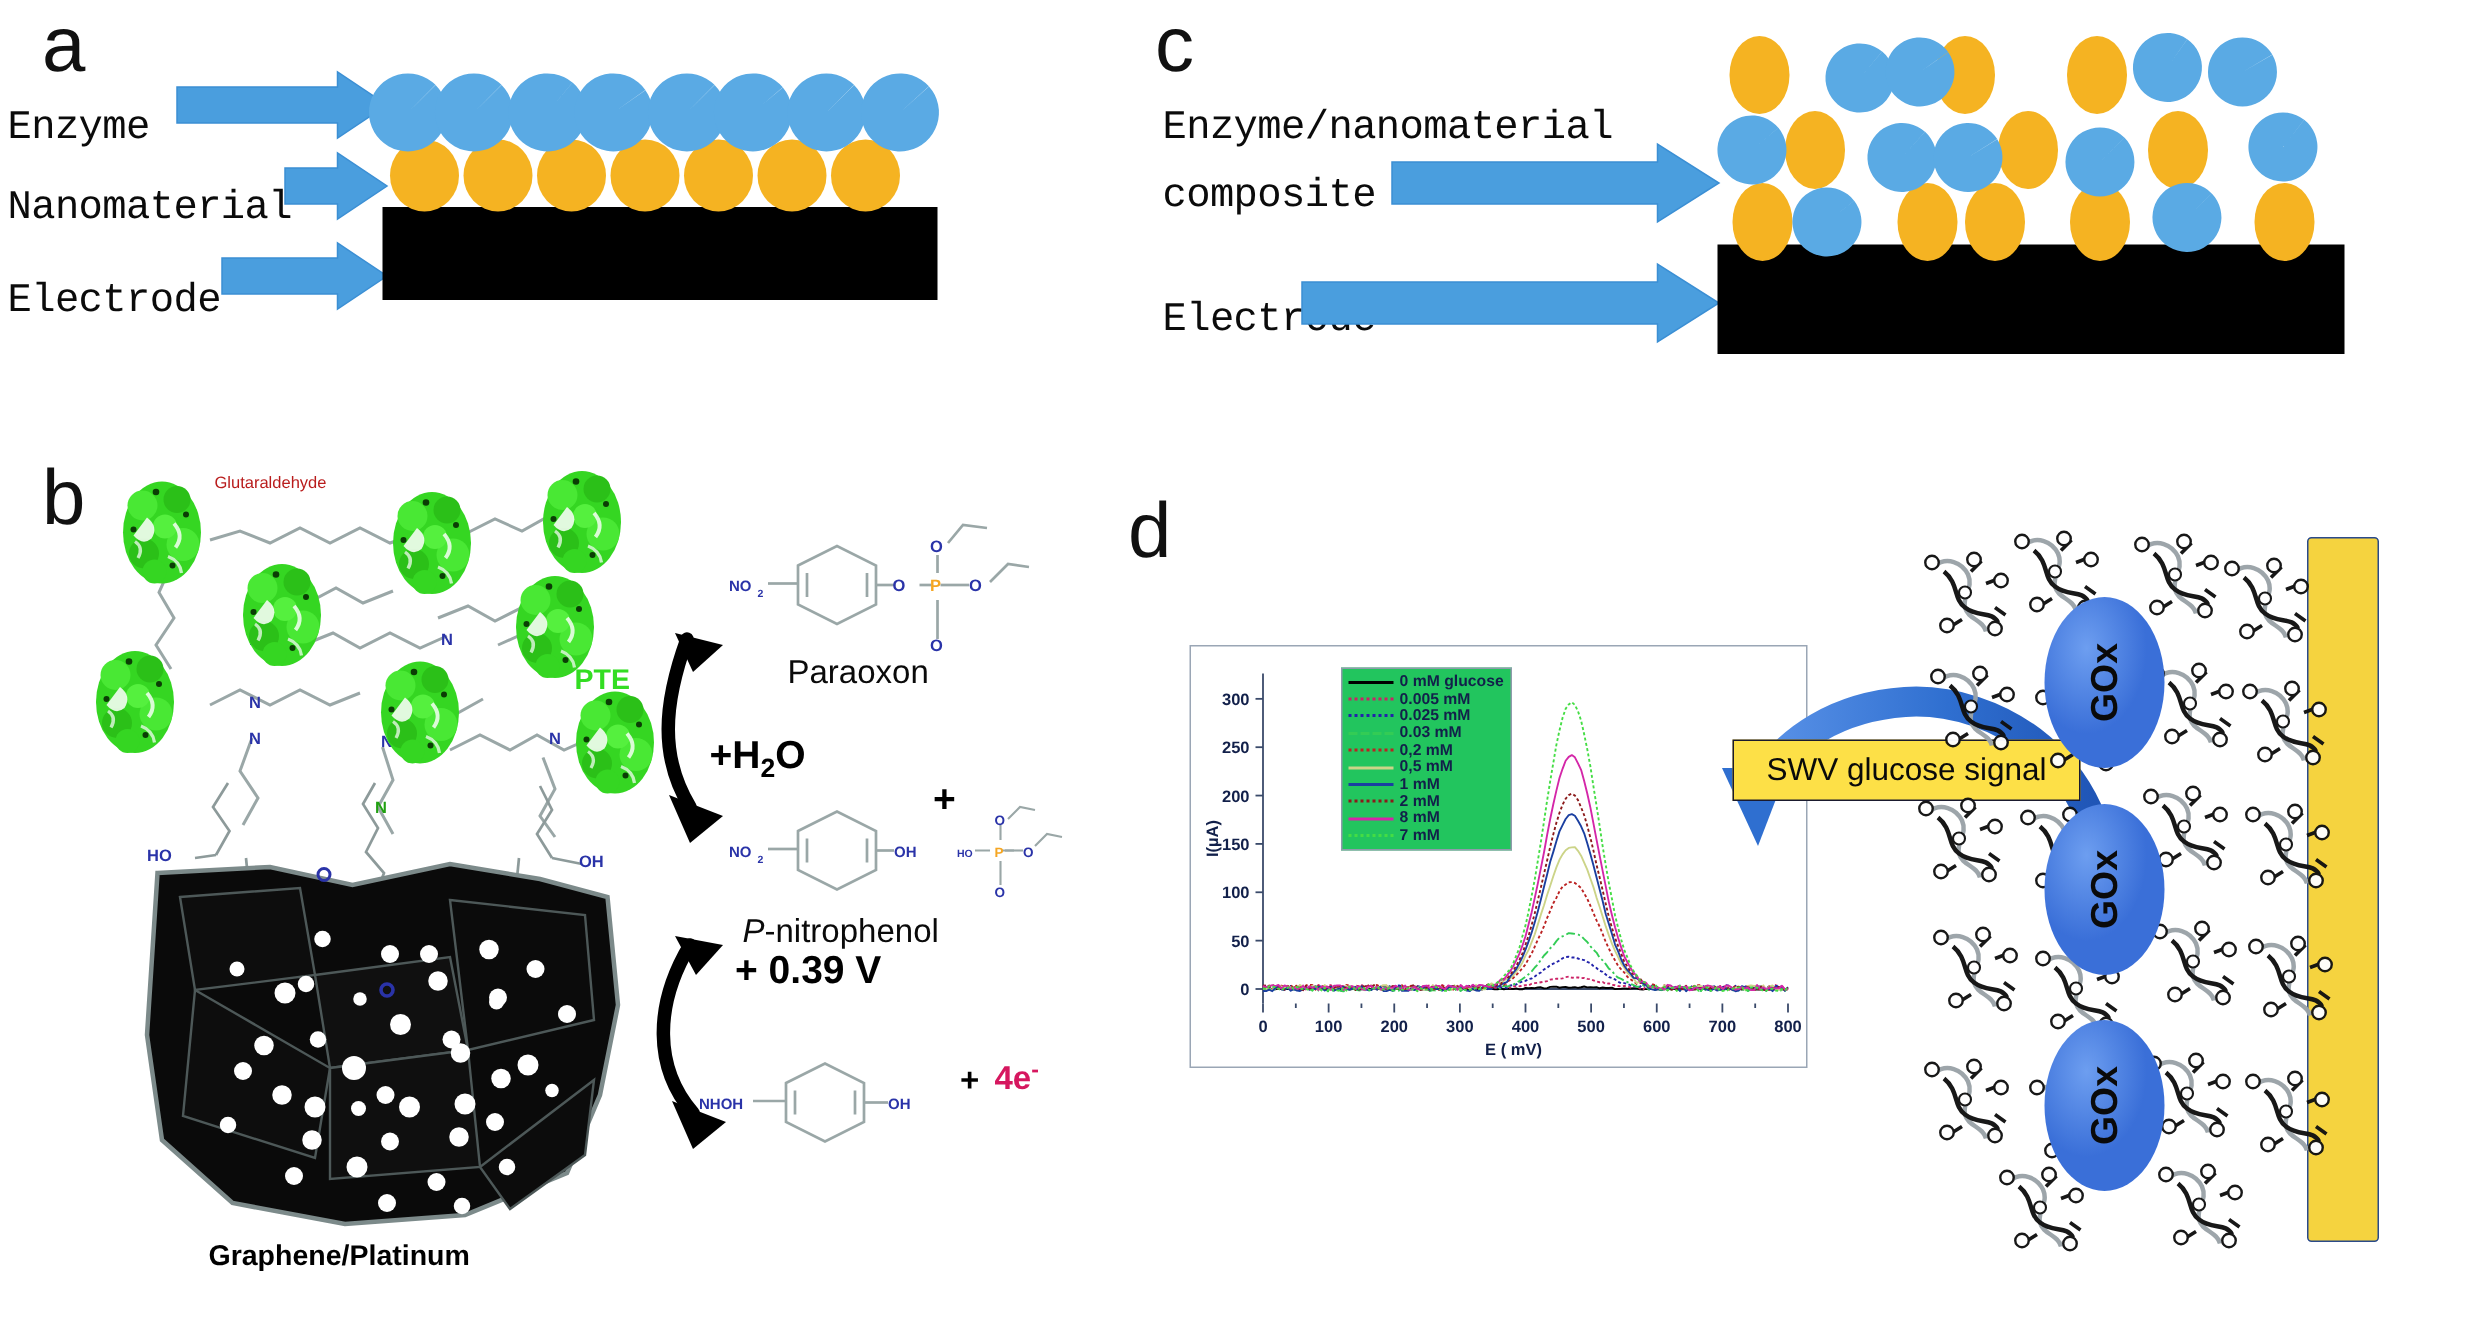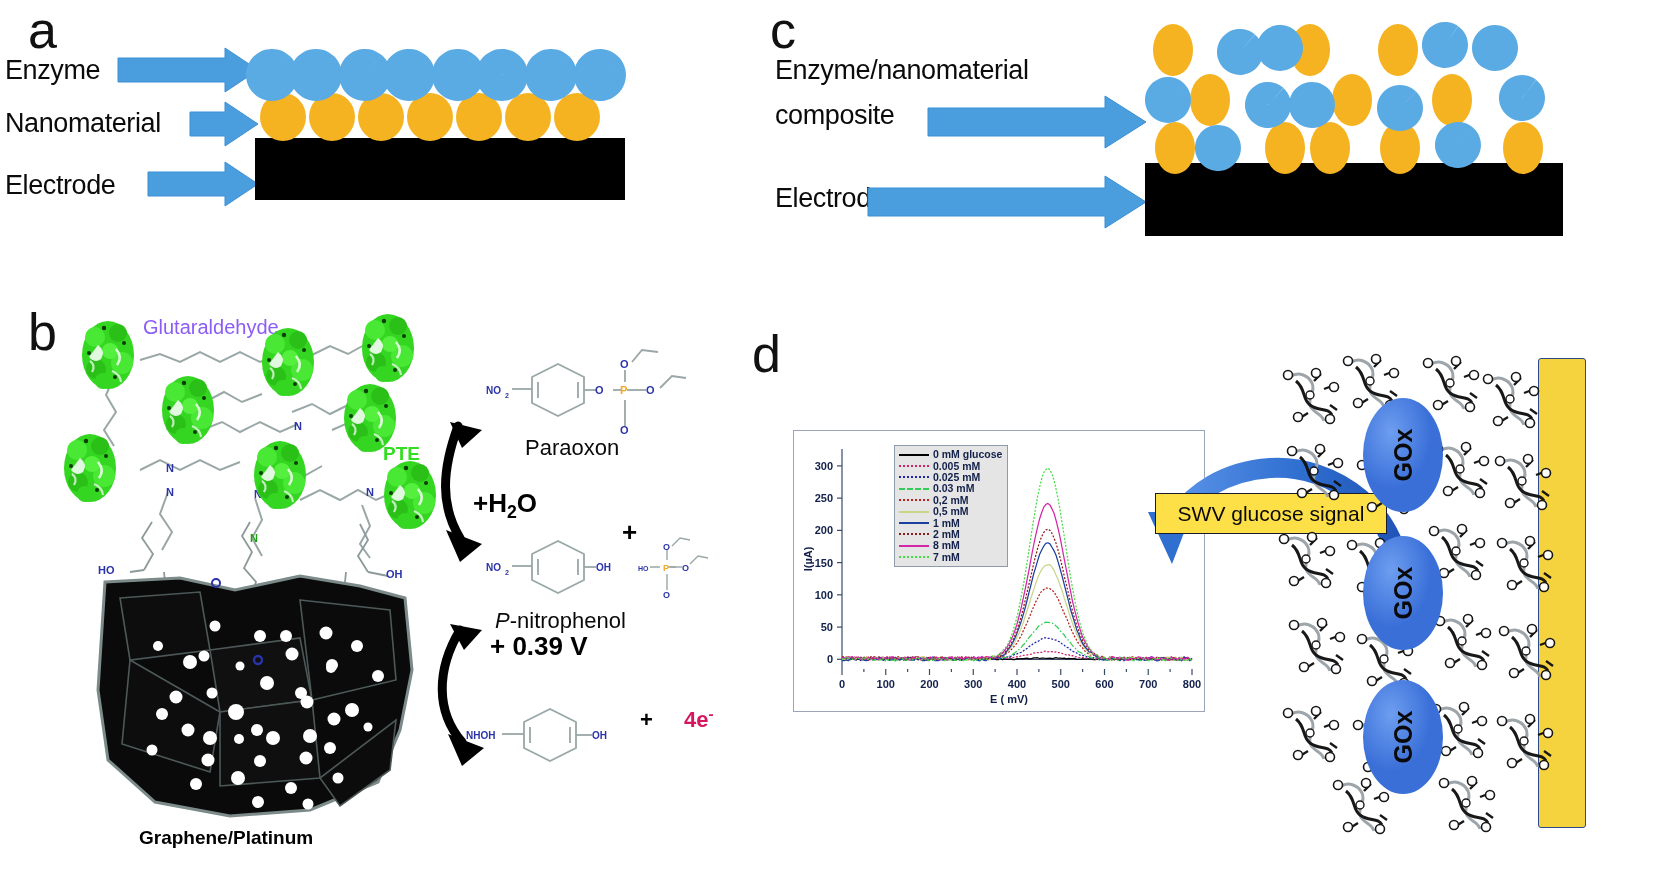--- a/index.html
+++ b/index.html
@@ -18,26 +18,27 @@
   .panel-letter {
     position: absolute;
     font-family: "Liberation Sans", sans-serif;
     font-size: 52px;
     font-weight: 400;
     color: #111111;
     line-height: 1;
   }
   .sch-label {
     position: absolute;
-    font-family: Liberation Sans, sans-serif;
+    font-family: Liberation Mono, monospace;
     font-size: 27px;
     font-weight: 400;
     color: #0b0b0b;
     letter-spacing: -0.4px;
     white-space: nowrap;
+    margin-top: 16px;
   }
   svg { display: block; overflow: visible; }
   .abs { position: absolute; }
 
   
   .chem-name {
     position: absolute;
     font-family: "Liberation Sans", sans-serif;
     font-size: 22px;
     color: #0a0a0a;
@@ -47,22 +48,22 @@
     position: absolute;
     font-family: "Liberation Sans", sans-serif;
     font-size: 26px;
     font-weight: bold;
     color: #000;
     white-space: nowrap;
   }
   .chem-cond sub { font-size: 0.68em; }
   .glut-label {
     position: absolute;
-    font-size: 20px;
-    color: #8b5cf6;
+    font-size: 11px;
+    color: #b91c1c;
     font-family: "Liberation Sans", sans-serif;
     white-space: nowrap;
   }
   .pte-label {
     position: absolute;
     font-size: 19px;
     font-weight: bold;
     color: #33dd22;
     font-family: "Liberation Sans", sans-serif;
   }
@@ -100,21 +101,21 @@
   }
   .plot-axis-text {
     font-family: "Liberation Sans", sans-serif;
     font-size: 11px;
     font-weight: bold;
     fill: #12204a;
   }
   .legend-box {
     position: absolute;
     border: 1px solid #8e9bab;
-    background: #e5e5e5;
+    background: #22c55e;
     padding: 3px 5px 3px 4px;
   }
   .legend-row {
     display: flex;
     align-items: center;
     height: 11.4px;
   }
   .legend-swatch {
     width: 30px; height: 0;
     border-top-width: 2.2px;
@@ -466,21 +467,21 @@
     <span>+H</span><sub>2</sub><span>O</span>
   </div>
 
   <div class="plus-sign" style="left:622px; top:517px;">+</div>
 
   <div class="chem-name" style="left:495px; top:572px; font-style:normal;margin-top:36px;"><i>P</i><span>-nitrophenol</span></div>
 
   <div class="chem-cond" style="left:490px; top:631px;">+ 0.39 V</div>
 
   <div class="electron-label" style="left:640px; top:707px; color:#000;">+</div>
-  <div class="electron-label" style="left:663px; top:705px; color:#d6175f;margin-left:21px;"><span>4e</span><sup style="font-size:0.7em">-</sup></div>
+  <div class="electron-label" style="left:663px; top:705px; color:#d6175f;"><span>4e</span><sup style="font-size:0.7em">-</sup></div>
 
   <div class="panel-letter" style="left:752px; top:328px;">d</div>
 
   <div id="plot-frame">
     <svg id="plot-svg" width="409" height="279">
 
       <g id="plot-axes" stroke="#3a4a6a" stroke-width="1.2" fill="none">
           <line x1="48" y1="18" x2="48" y2="238" stroke="#3a4a6a"></line>
           <line x1="48" y1="228.32835820895522" x2="398" y2="228.32835820895522" stroke="#3a4a6a"></line>
           <line x1="43" y1="228.32835820895522" x2="48" y2="228.32835820895522" stroke="#3a4a6a"></line>

